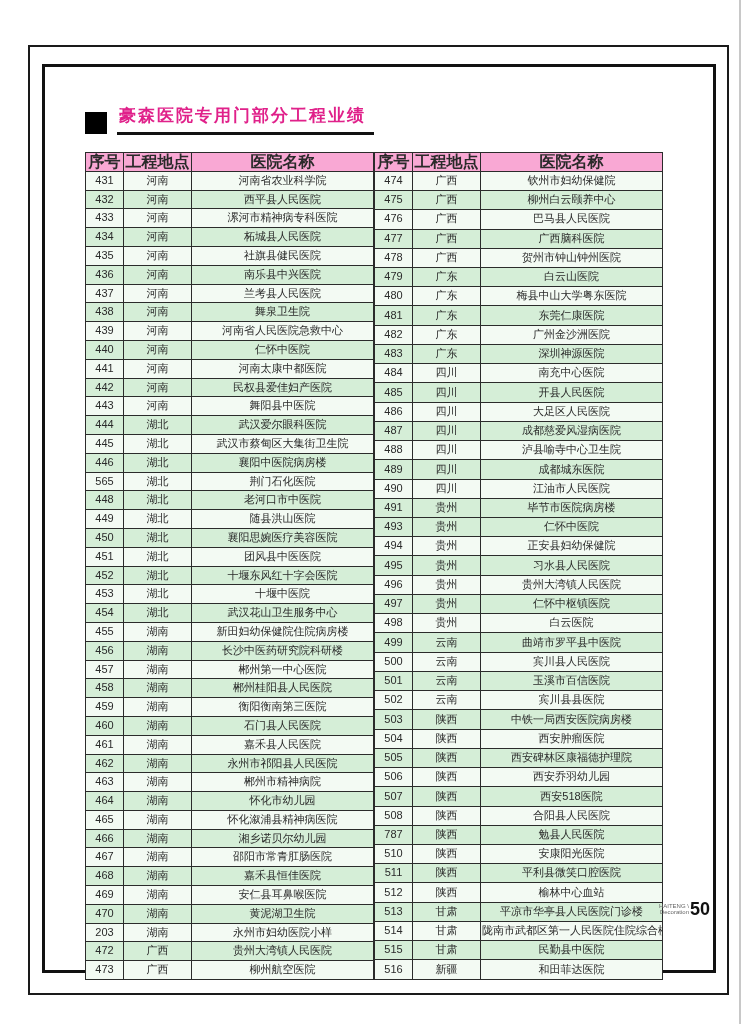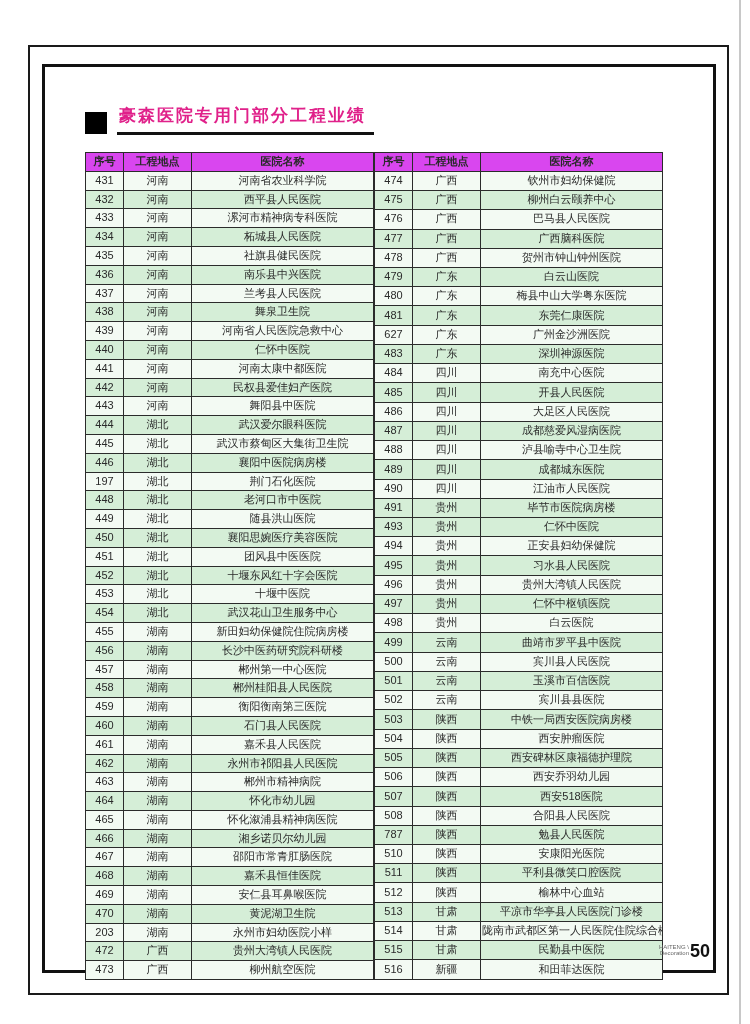--- a/index.html
+++ b/index.html
@@ -32,29 +32,29 @@
   }
   table.perf{
     border-collapse:collapse;table-layout:fixed;width:288px;
     font-size:11px;color:#2a2a2a;
   }
   table.perf th, table.perf td{
     border:1.2px solid #2b2b2b;height:17.8px;padding:0 1px;text-align:center;
     overflow:hidden;white-space:nowrap;line-height:17.8px;
   }
   table.perf th{
-    background:#d946ef;font-weight:600;font-size:11px;
+    background:#f9a8d4;font-weight:600;font-size:16px;
   }
   table.perf td{background:#f3faf3;}
   table.perf tr.alt td{background:#d5eed7;}
   col.c-seq{width:38px;}
   col.c-loc{width:68px;}
   col.c-name{width:182px;}
   .footer-brand{
-    position:absolute;left:632px;top:942px;width:78px;display:flex;align-items:center;justify-content:flex-end;
+    position:absolute;left:632px;top:900px;width:78px;display:flex;align-items:flex-end;justify-content:flex-end;
   }
   .brand-text{
     font-size:6px;line-height:6px;color:#666;text-align:right;margin-right:1px;margin-bottom:3px;
   }
   .page-num{
     font-size:18px;font-weight:bold;color:#111;line-height:18px;
   }
 </style>
 </head>
 <body>
@@ -157,21 +157,21 @@
           <td>445</td>
           <td>湖北</td>
           <td>武汉市蔡甸区大集街卫生院</td>
         </tr>
         <tr class="alt">
           <td>446</td>
           <td>湖北</td>
           <td>襄阳中医院病房楼</td>
         </tr>
         <tr>
-          <td>197</td>
+          <td>565</td>
           <td>湖北</td>
           <td>荆门石化医院</td>
         </tr>
         <tr class="alt">
           <td>448</td>
           <td>湖北</td>
           <td>老河口市中医院</td>
         </tr>
         <tr>
           <td>449</td>
@@ -348,21 +348,21 @@
           <td>480</td>
           <td>广东</td>
           <td>梅县中山大学粤东医院</td>
         </tr>
         <tr class="alt">
           <td>481</td>
           <td>广东</td>
           <td>东莞仁康医院</td>
         </tr>
         <tr>
-          <td>627</td>
+          <td>482</td>
           <td>广东</td>
           <td>广州金沙洲医院</td>
         </tr>
         <tr class="alt">
           <td>483</td>
           <td>广东</td>
           <td>深圳神源医院</td>
         </tr>
         <tr>
           <td>484</td>

